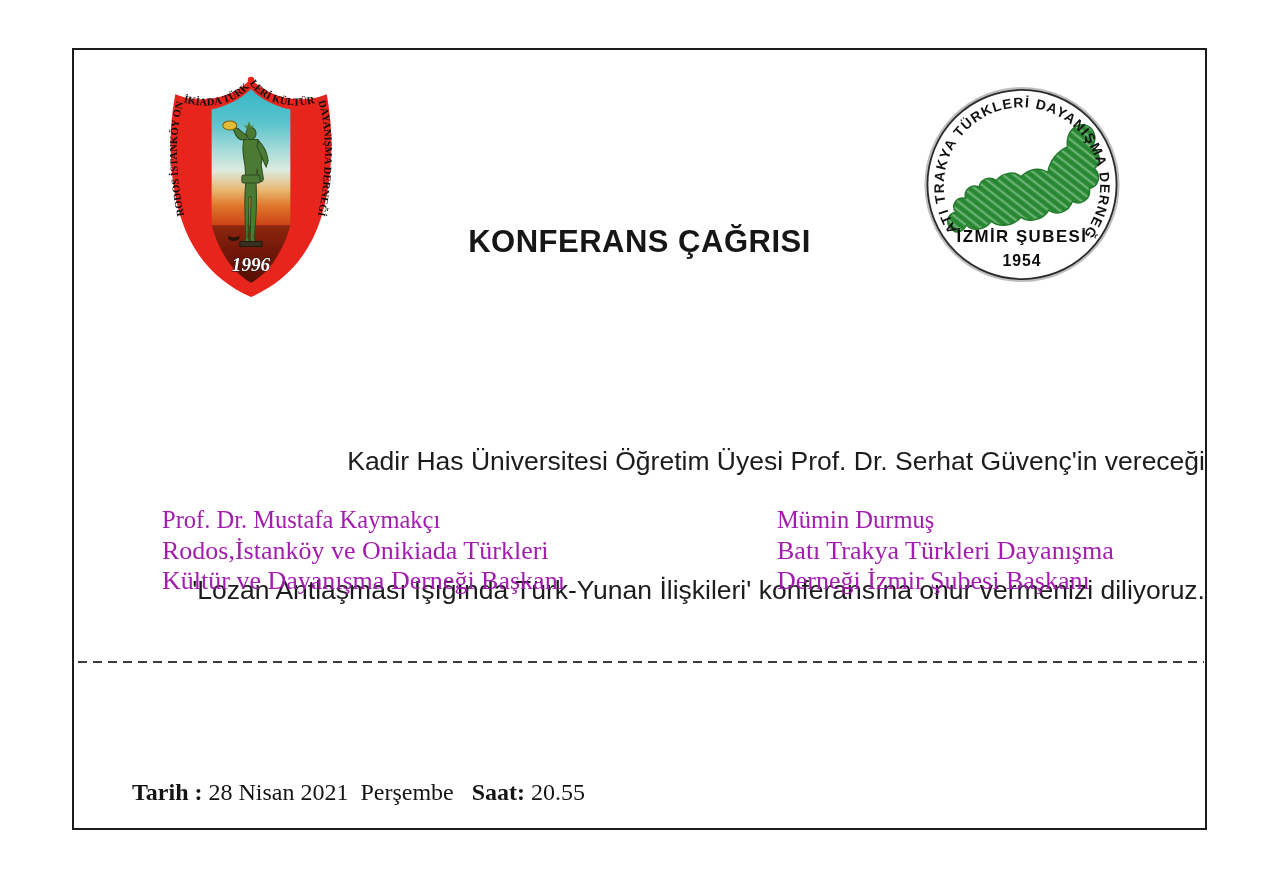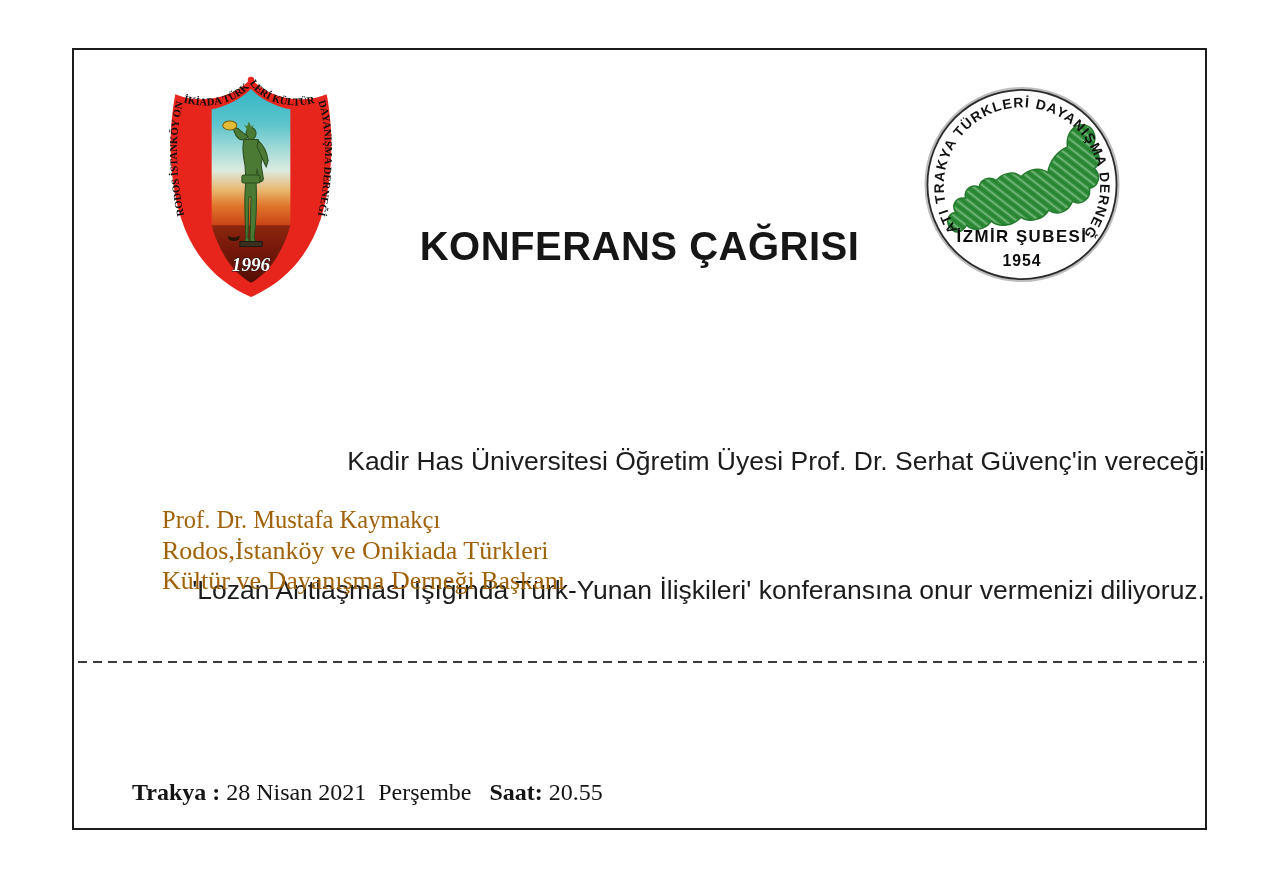--- a/index.html
+++ b/index.html
@@ -20,42 +20,42 @@
   }
   .logo { position: absolute; }
   .logo-left  { left: 91px;  top: 26px; width: 172px; height: 224px; }
   .logo-right { left: 849px; top: 33px; width: 198px; height: 204px; }
 
   .title {
     position: absolute;
     left: 0; top: 174px;
     width: 100%;
     text-align: center;
-    font-size: 40px;
+    font-size: 31px;
     font-weight: bold;
     letter-spacing: 0.5px;
     color: #161616;
   }
   .invitation {
     position: absolute;
     left: 0; top: 304px;
     width: 100%;
     text-align: right;
     font-size: 26.5px;
     line-height: 43px;
     white-space: pre-wrap;
     color: #1c1c1c;
   }
   .invitation .b { font-weight: normal; }
 
   .sig {
     position: absolute;
     top: 453px;
     font-family: "Liberation Serif", serif;
-    color: #a16207;
+    color: #a21caf;
   }
   .sig-left  { left: 88px; }
   .sig-right { left: 703px; }
   .sig .name { font-size: 24.5px; line-height: 33px; }
   .sig .org  { font-size: 26px; line-height: 29.5px; }
 
   .dashline {
     position: absolute;
     left: 4px; top: 611px;
     width: 1126px; height: 2px;
@@ -150,22 +150,27 @@
   <div class="invitation">
     <div>Kadir Has Üniversitesi Öğretim Üyesi Prof. Dr. Serhat Güvenç'in vereceği</div>
     <div><span class="b">'Lozan Antlaşması Işığında Türk-Yunan İlişkileri'</span><span> konferansına onur vermenizi diliyoruz.</span></div>
   </div>
 
   <div class="sig sig-left">
     <div class="name">Prof. Dr. Mustafa Kaymakçı</div>
     <div class="org">Rodos,İstanköy ve Onikiada Türkleri</div>
     <div class="org">Kültür ve Dayanışma Derneği Başkanı</div>
   </div>
+  <div class="sig sig-right">
+    <div class="name">Mümin Durmuş</div>
+    <div class="org">Batı Trakya Türkleri Dayanışma</div>
+    <div class="org">Derneği İzmir Şubesi Başkanı</div>
+  </div>
 
   <div class="dashline"></div>
 
   <div class="details">
-    <div class="details-line"><span class="b">Trakya : </span><span>28 Nisan 2021  Perşembe   </span><span class="b">Saat:</span><span> 20.55</span></div>
+    <div class="details-line"><span class="b">Tarih : </span><span>28 Nisan 2021  Perşembe   </span><span class="b">Saat:</span><span> 20.55</span></div>
     
     
   </div>
 
 </div>
 
 </body></html>

